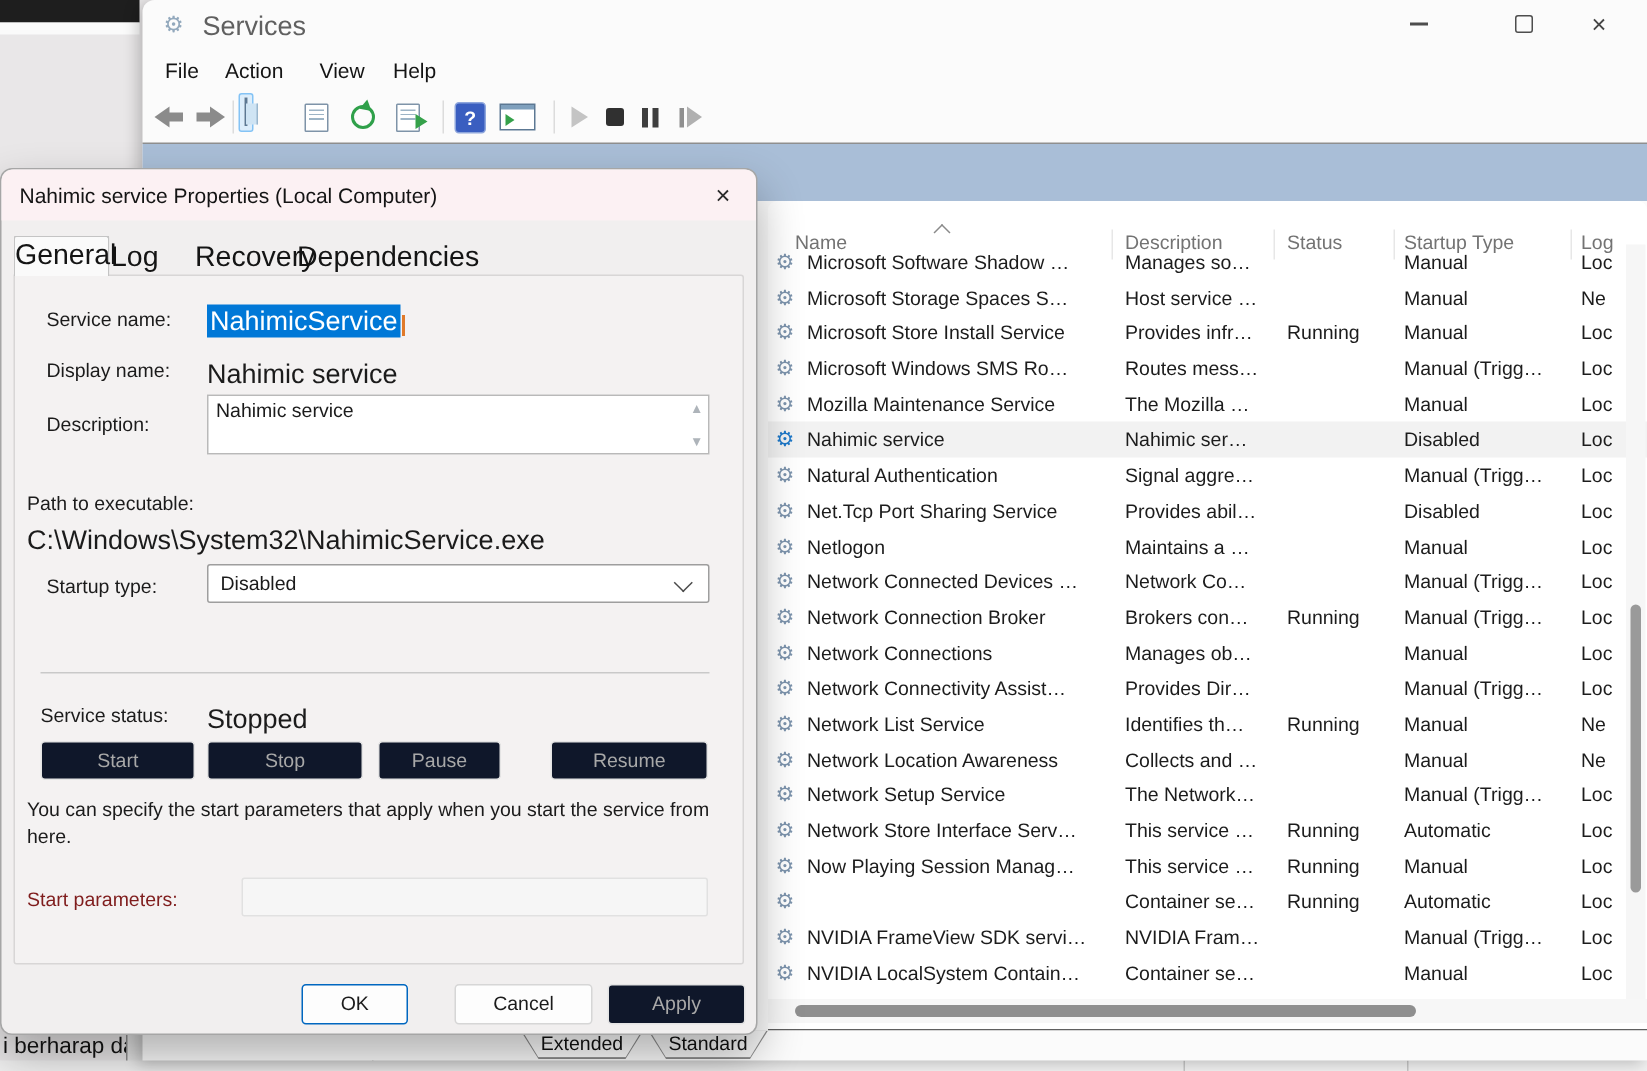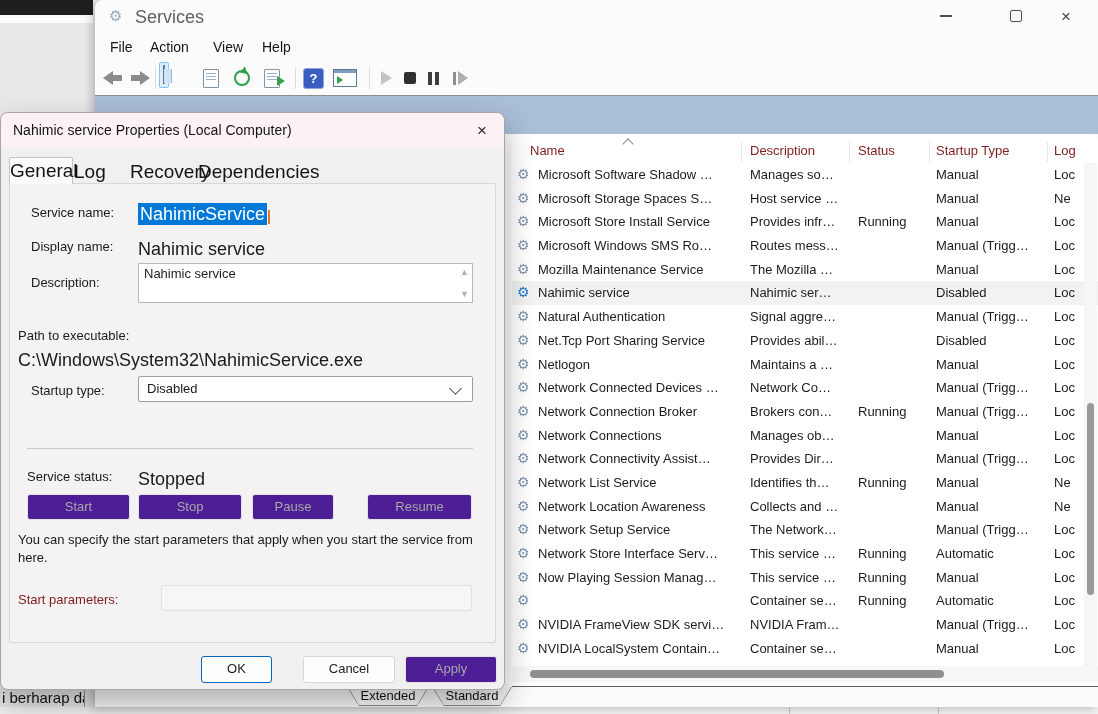--- a/index.html
+++ b/index.html
@@ -65,21 +65,21 @@
   .tb-pause{display:flex;gap:3px;} .tb-pause i{width:4px;height:13px;background:#3e3e3e;display:block;}
   .tb-restart{display:flex;align-items:center;gap:2px;}
   .tb-restart i{width:3px;height:13px;background:#8f8f8f;display:block;}
   .tb-restart b{width:0;height:0;border-top:7px solid transparent;border-bottom:7px solid transparent;border-left:10px solid #b0b0b0;display:block;}
 
   #band{left:0;top:96px;right:0;height:38px;background:#a9bed7;}
 
   
   #list-panel{left:417px;top:134px;width:586px;height:552px;background:#ffffff;
     border-radius:6px 6px 0 0;border-bottom:1px solid #5f5f5f;}
-  .lp-header{position:absolute;left:0;top:3px;right:0;height:29px;font-size:13px;color:#7f1d1d;}
+  .lp-header{position:absolute;left:0;top:14px;right:0;height:29px;font-size:13px;color:#737373;}
   .lp-header .hsep{position:absolute;top:5px;width:1px;height:20px;background:#e7e7e7;}
   .col-label{position:absolute;top:6px;white-space:nowrap;}
   .sort-ind{position:absolute;left:112px;top:3px;width:7px;height:7px;
     border-left:1.5px solid #8a8a8a;border-top:1.5px solid #8a8a8a;transform:rotate(45deg);}
   #rows{position:absolute;left:0;top:29px;right:0;}
   .srow{position:relative;height:23.7px;line-height:23.7px;font-size:13px;color:#1c1c1c;}
   .srow.selected{background:#f2f2f2;}
   .srow .cell{position:absolute;top:0;white-space:nowrap;overflow:hidden;}
   .c-icon{left:5px;width:18px;font-size:14px;color:#7d94ad;}
   .srow.selected .c-icon{color:#1e78c8;}
@@ -125,21 +125,21 @@
   #dlg-desc .sa{position:absolute;right:3px;font-size:9px;color:#aeb4ba;}
   #dlg-desc .sa.up{top:3px;} #dlg-desc .sa.down{bottom:3px;}
   #dlg-select{left:137px;top:263px;width:335px;height:26px;background:#fff;border:1px solid #9e9e9e;
     border-radius:2px;box-sizing:border-box;}
   #dlg-select .txt{position:absolute;left:8px;top:0;line-height:24px;font-size:13px;color:#1b1b1b;}
   #dlg-select .chev{position:absolute;right:12px;top:7px;width:8px;height:8px;
     border-right:1.5px solid #4a4a4a;border-bottom:1.5px solid #4a4a4a;transform:rotate(45deg);}
   .dlg-hr{position:absolute;left:26px;top:335px;width:446px;height:1px;background:#c9c9c9;}
   .btn{position:absolute;height:26px;box-sizing:border-box;background:#fdfdfd;border:1px solid #d6d6d6;
     border-radius:3px;font-size:13px;color:#1b1b1b;text-align:center;line-height:24px;}
-  .btn.disabled{color:#a8a8a8;border-color:#e4e4e4;background:#4c1d95;}
+  .btn.disabled{color:#a8a8a8;border-color:#e4e4e4;background:#0f172a;}
   #btn-start{left:26px;top:381px;width:103px;} #btn-stop{left:137px;top:381px;width:104px;}
   #btn-pause{left:251px;top:381px;width:82px;} #btn-resume{left:366px;top:381px;width:105px;}
   #dlg-hint{position:absolute;left:17px;top:418px;width:462px;font-size:13px;line-height:18px;color:#1b1b1b;}
   #lbl-startparams{color:#7f1d1d;}
   #dlg-startparams{left:160px;top:472px;width:311px;height:26px;background:#f6f6f6;border:1px solid #e1e1e1;
     border-radius:2px;box-sizing:border-box;}
   #btn-ok{left:200px;top:543px;width:71px;height:27px;border:1px solid #0067c0;}
   #btn-cancel{left:302px;top:543px;width:92px;height:27px;}
   #btn-apply{left:404px;top:543px;width:92px;height:27px;}
 </style>

